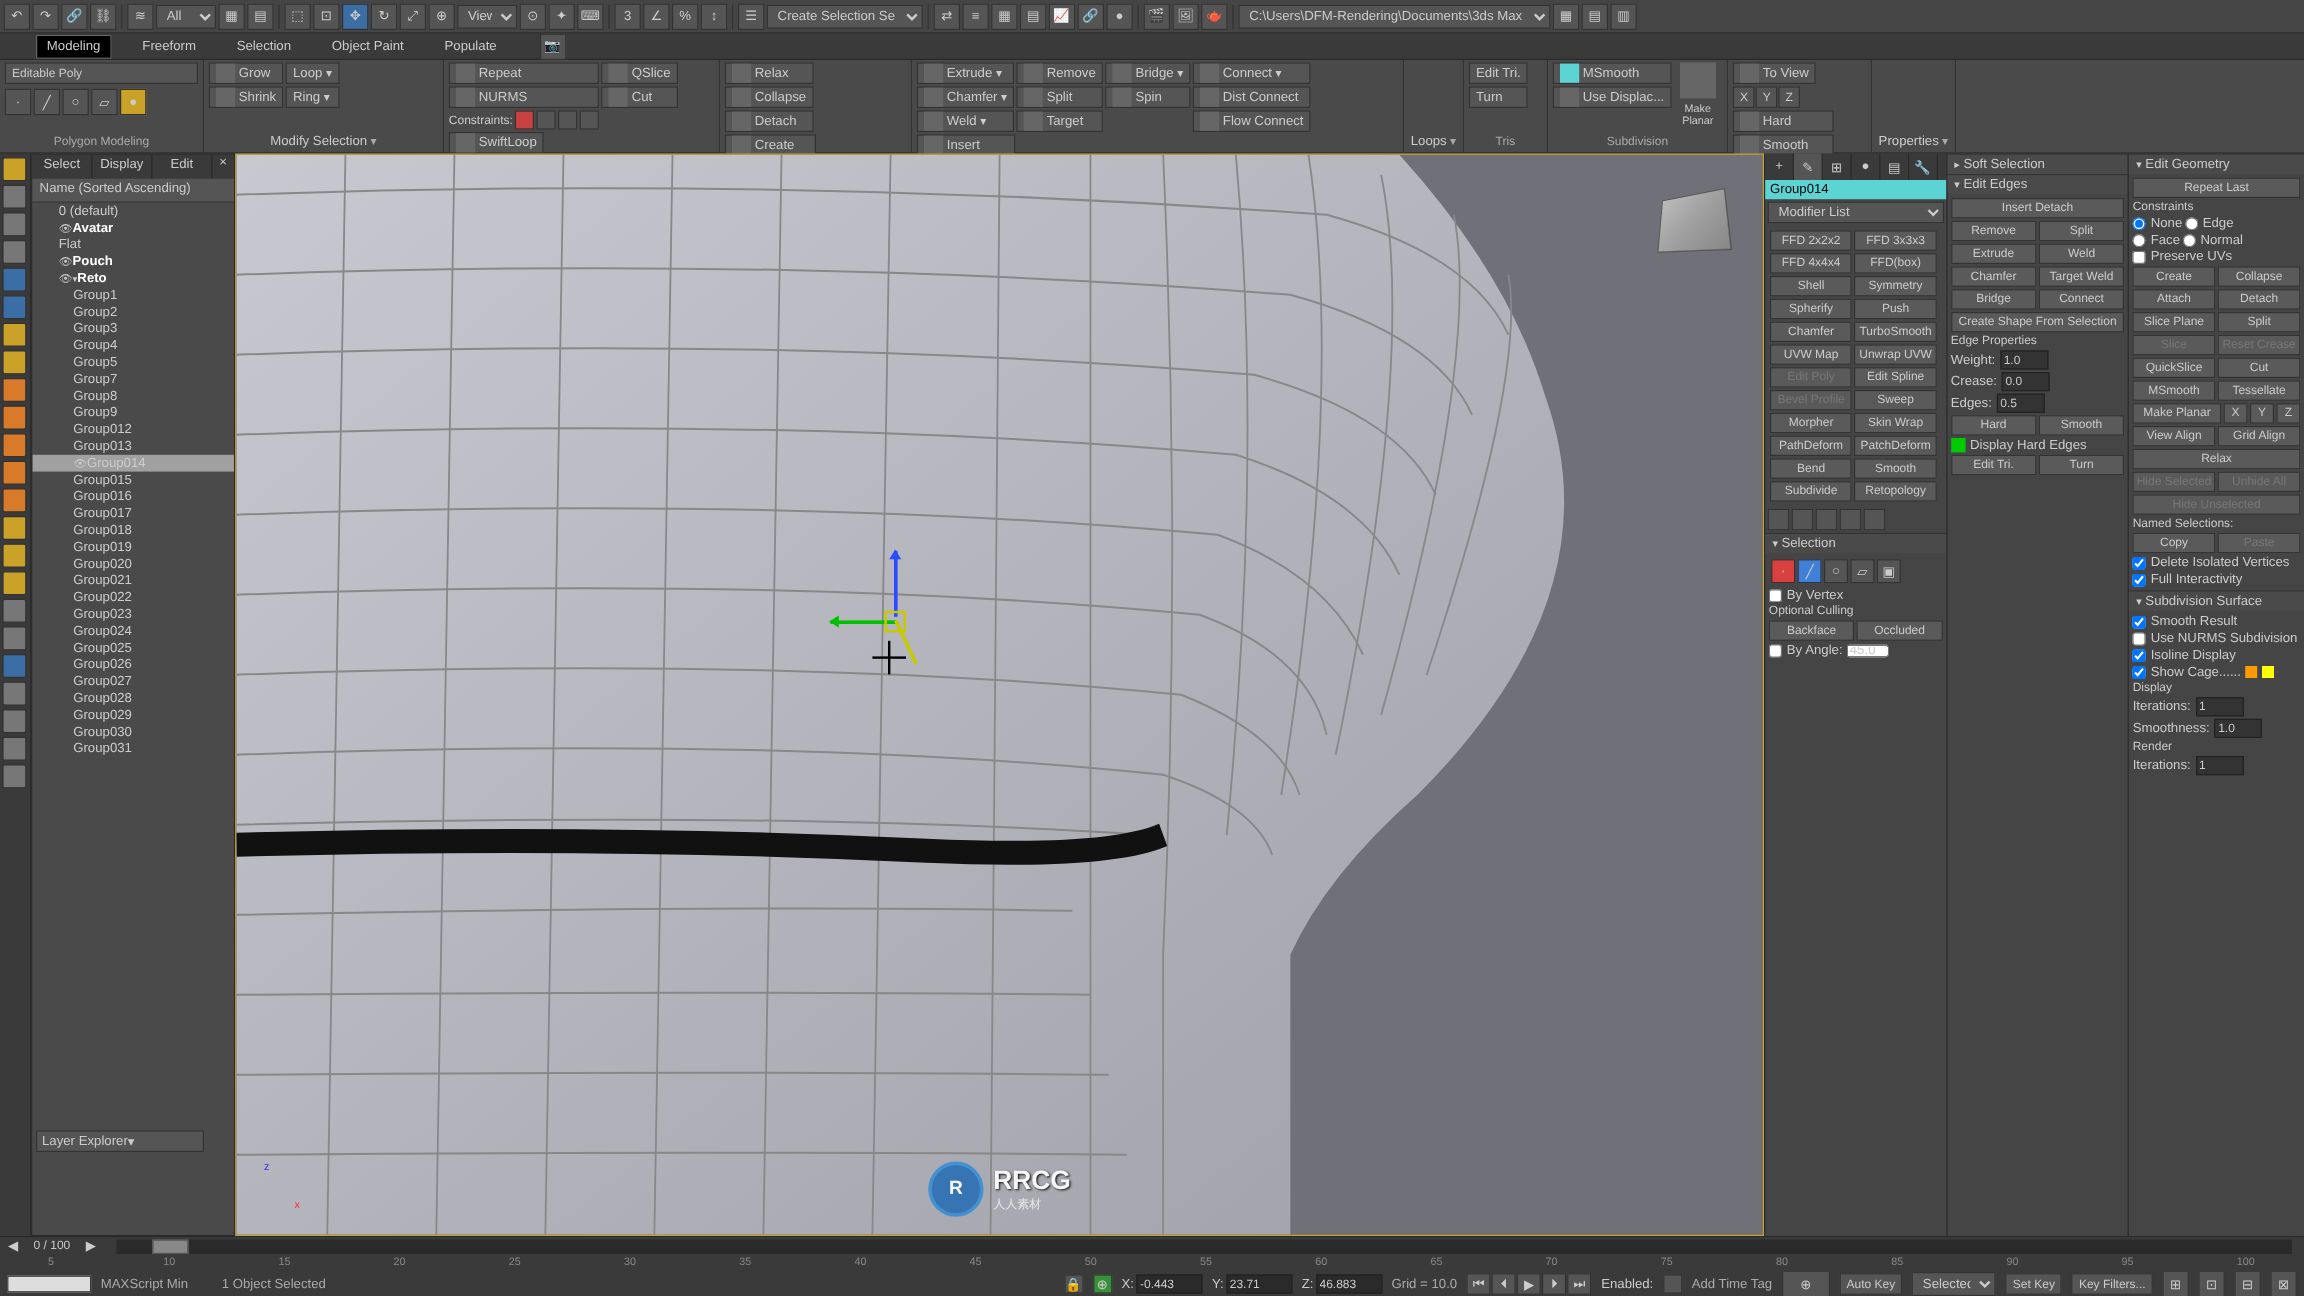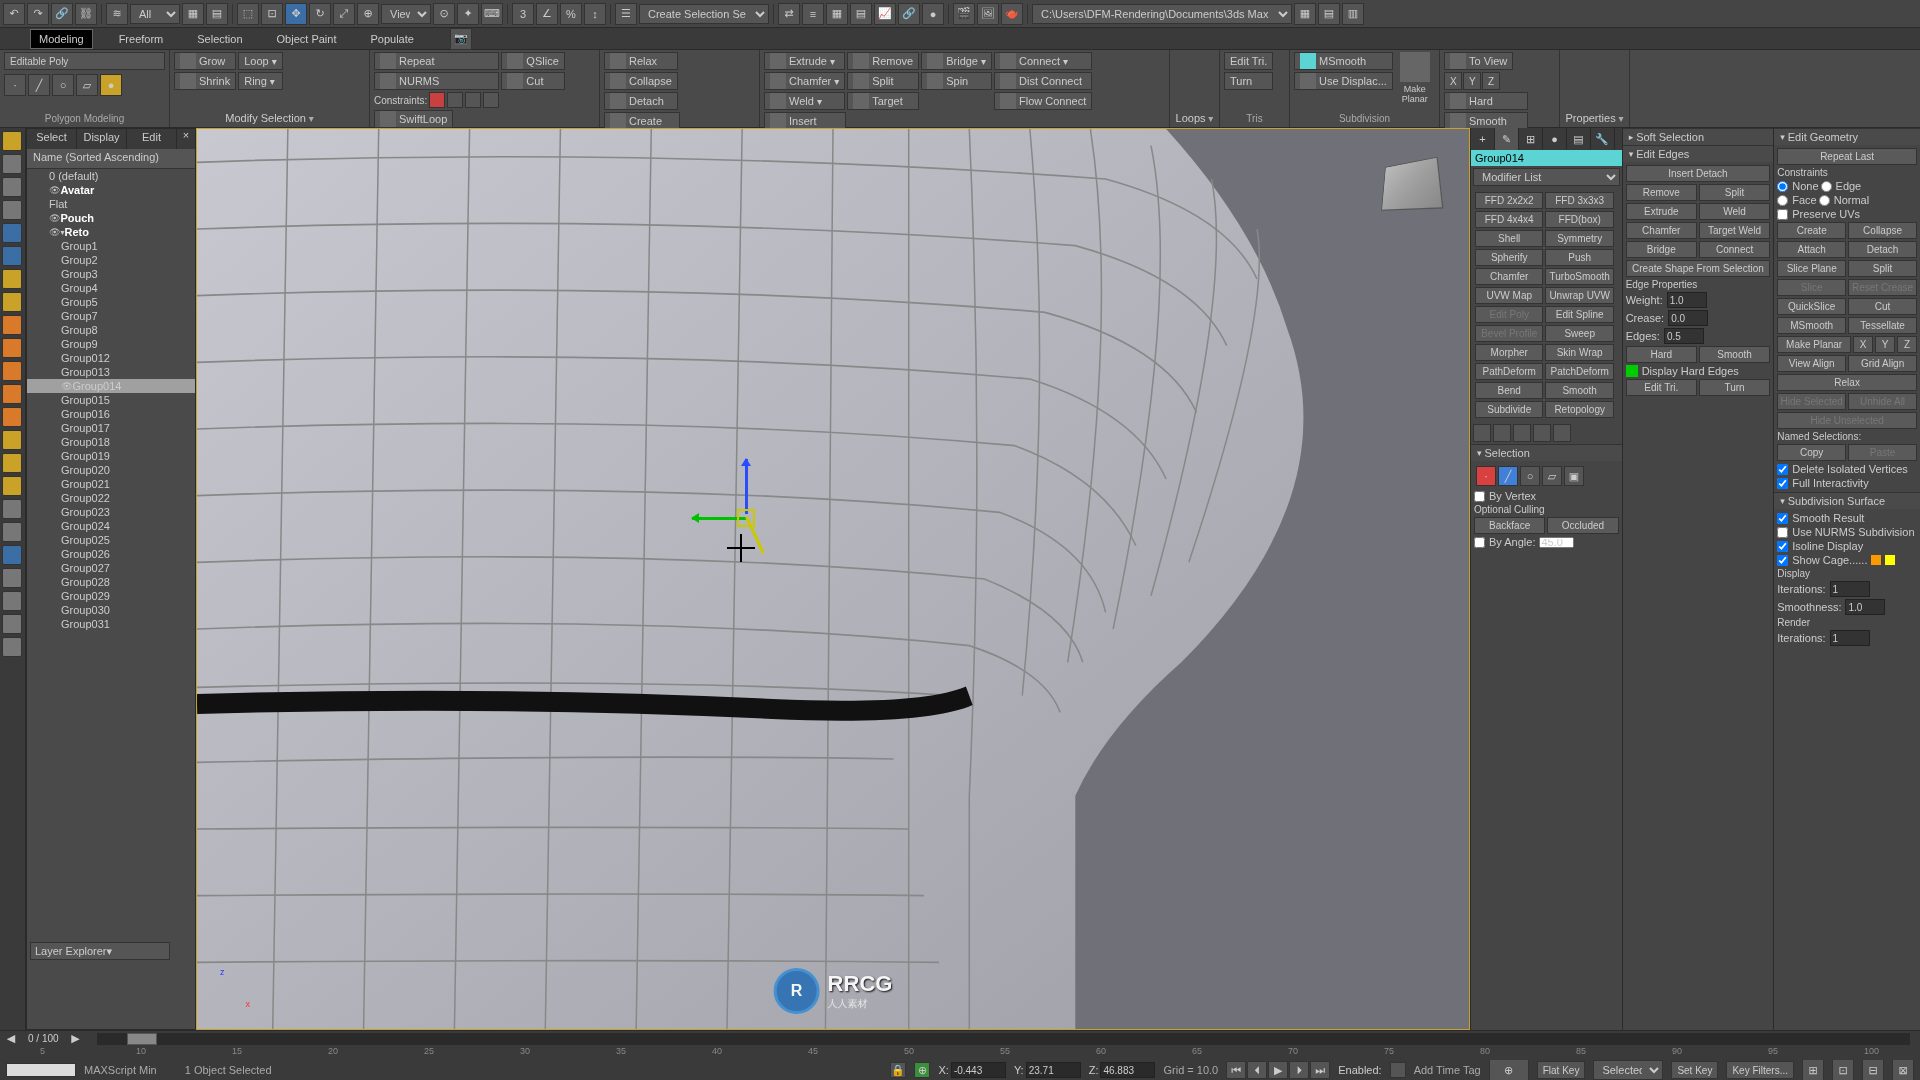--- a/index.html
+++ b/index.html
@@ -941,21 +941,21 @@
       <div class="play-btn">⏮</div>
       <div class="play-btn">⏴</div>
       <div class="play-btn">▶</div>
       <div class="play-btn">⏵</div>
       <div class="play-btn">⏭</div>
     </div>
     <div class="status-item"><span>Enabled:</span></div>
     <div class="tbtn" style="width:16px;height:16px"></div>
     <div class="status-item">Add Time Tag</div>
     <div class="tbtn" style="width:40px">⊕</div>
-    <div class="rbtn">Flat Key</div>
+    <div class="rbtn">Auto Key</div>
     <select class="tselect" style="width:70px"><option>Selected</option></select>
     <div class="rbtn">Set Key</div>
     <div class="rbtn">Key Filters...</div>
     <div class="tbtn">⊞</div>
     <div class="tbtn">⊡</div>
     <div class="tbtn">⊟</div>
     <div class="tbtn">⊠</div>
   </div>
 </div>
 

